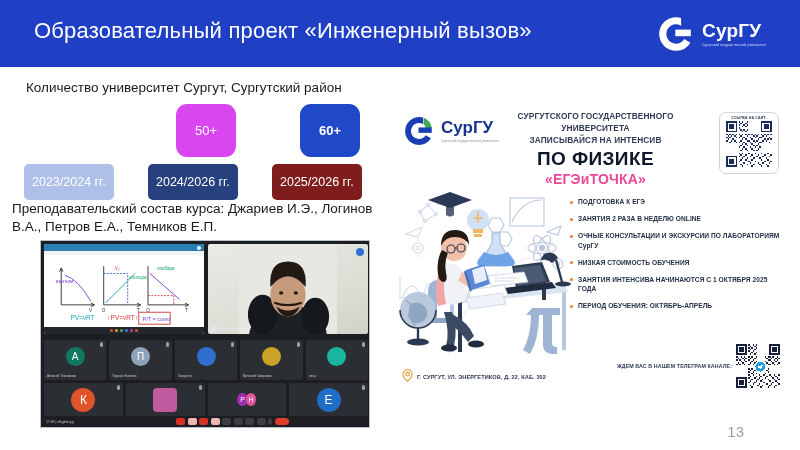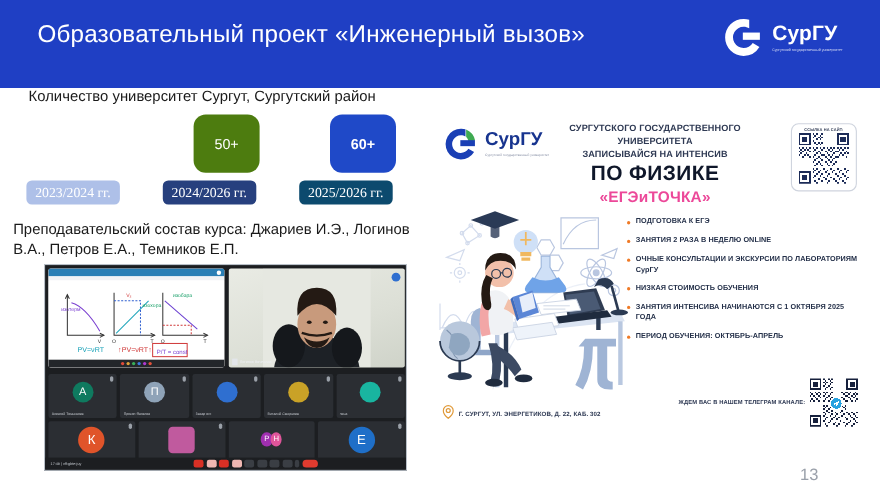--- a/index.html
+++ b/index.html
@@ -6,21 +6,21 @@
   html, body {
     width: 800px; height: 450px;
     font-family: "Liberation Sans", sans-serif;
     background: #ffffff;
     overflow: hidden;
   }
   #slide { position: relative; width: 800px; height: 450px; background: #ffffff; }
 
   
   .header {
-    position: absolute; left: 0; top: 0; width: 800px; height: 80px;
+    position: absolute; left: 0; top: 0; width: 800px; height: 67px;
     background: #1f3fc4;
   }
   .header-title {
     position: absolute; left: 34px; top: 18px;
     font-size: 22px; color: #ffffff; letter-spacing: .2px;
     white-space: nowrap;
   }
   .header-logo {
     position: absolute; right: 14px; top: 7px;
     width: 130px; height: 54px;
@@ -36,30 +36,30 @@
     position: absolute; left: 26px; top: 80px;
     font-size: 13.5px; color: #1a1a1a; white-space: nowrap;
   }
   .stat-card {
     position: absolute; width: 60px; height: 53px;
     border-radius: 11px;
     display: flex; align-items: center; justify-content: center;
     font-size: 13px; color: #ffffff;
   }
   .stat-chip {
-    position: absolute; height: 22px; border-radius: 5px;
+    position: absolute; height: 36px; border-radius: 5px;
     display: flex; align-items: center; justify-content: center;
-    font-size: 12.5px; color: #ffffff; padding: 0 8px; white-space: nowrap; font-family: Liberation Serif, serif;
+    font-size: 12.5px; color: #ffffff; padding: 0 8px; white-space: nowrap;
   }
   .c1 { left: 47px;  top: 104px; background: #aec0e8; }
-  .c2 { left: 176px; top: 104px; background: #4d7c0f; }
+  .c2 { left: 176px; top: 104px; background: #d946ef; }
   .c3 { left: 300px; top: 104px; background: #1f49c8; font-weight: bold; }
   .h1 { left: 24px;  top: 164px; background: #aec0e8; }
   .h2 { left: 148px; top: 164px; background: #27407e; }
-  .h3 { left: 272px; top: 164px; background: #0c4a6e; }
+  .h3 { left: 272px; top: 164px; background: #7f1d1d; }
 
   .teachers {
     position: absolute; left: 12px; top: 200px; width: 370px;
     font-size: 13.5px; color: #1a1a1a; line-height: 1.35;
   }
 
   
   .vc {
     position: absolute; left: 40px; top: 240px;
     width: 330px; height: 188px;

